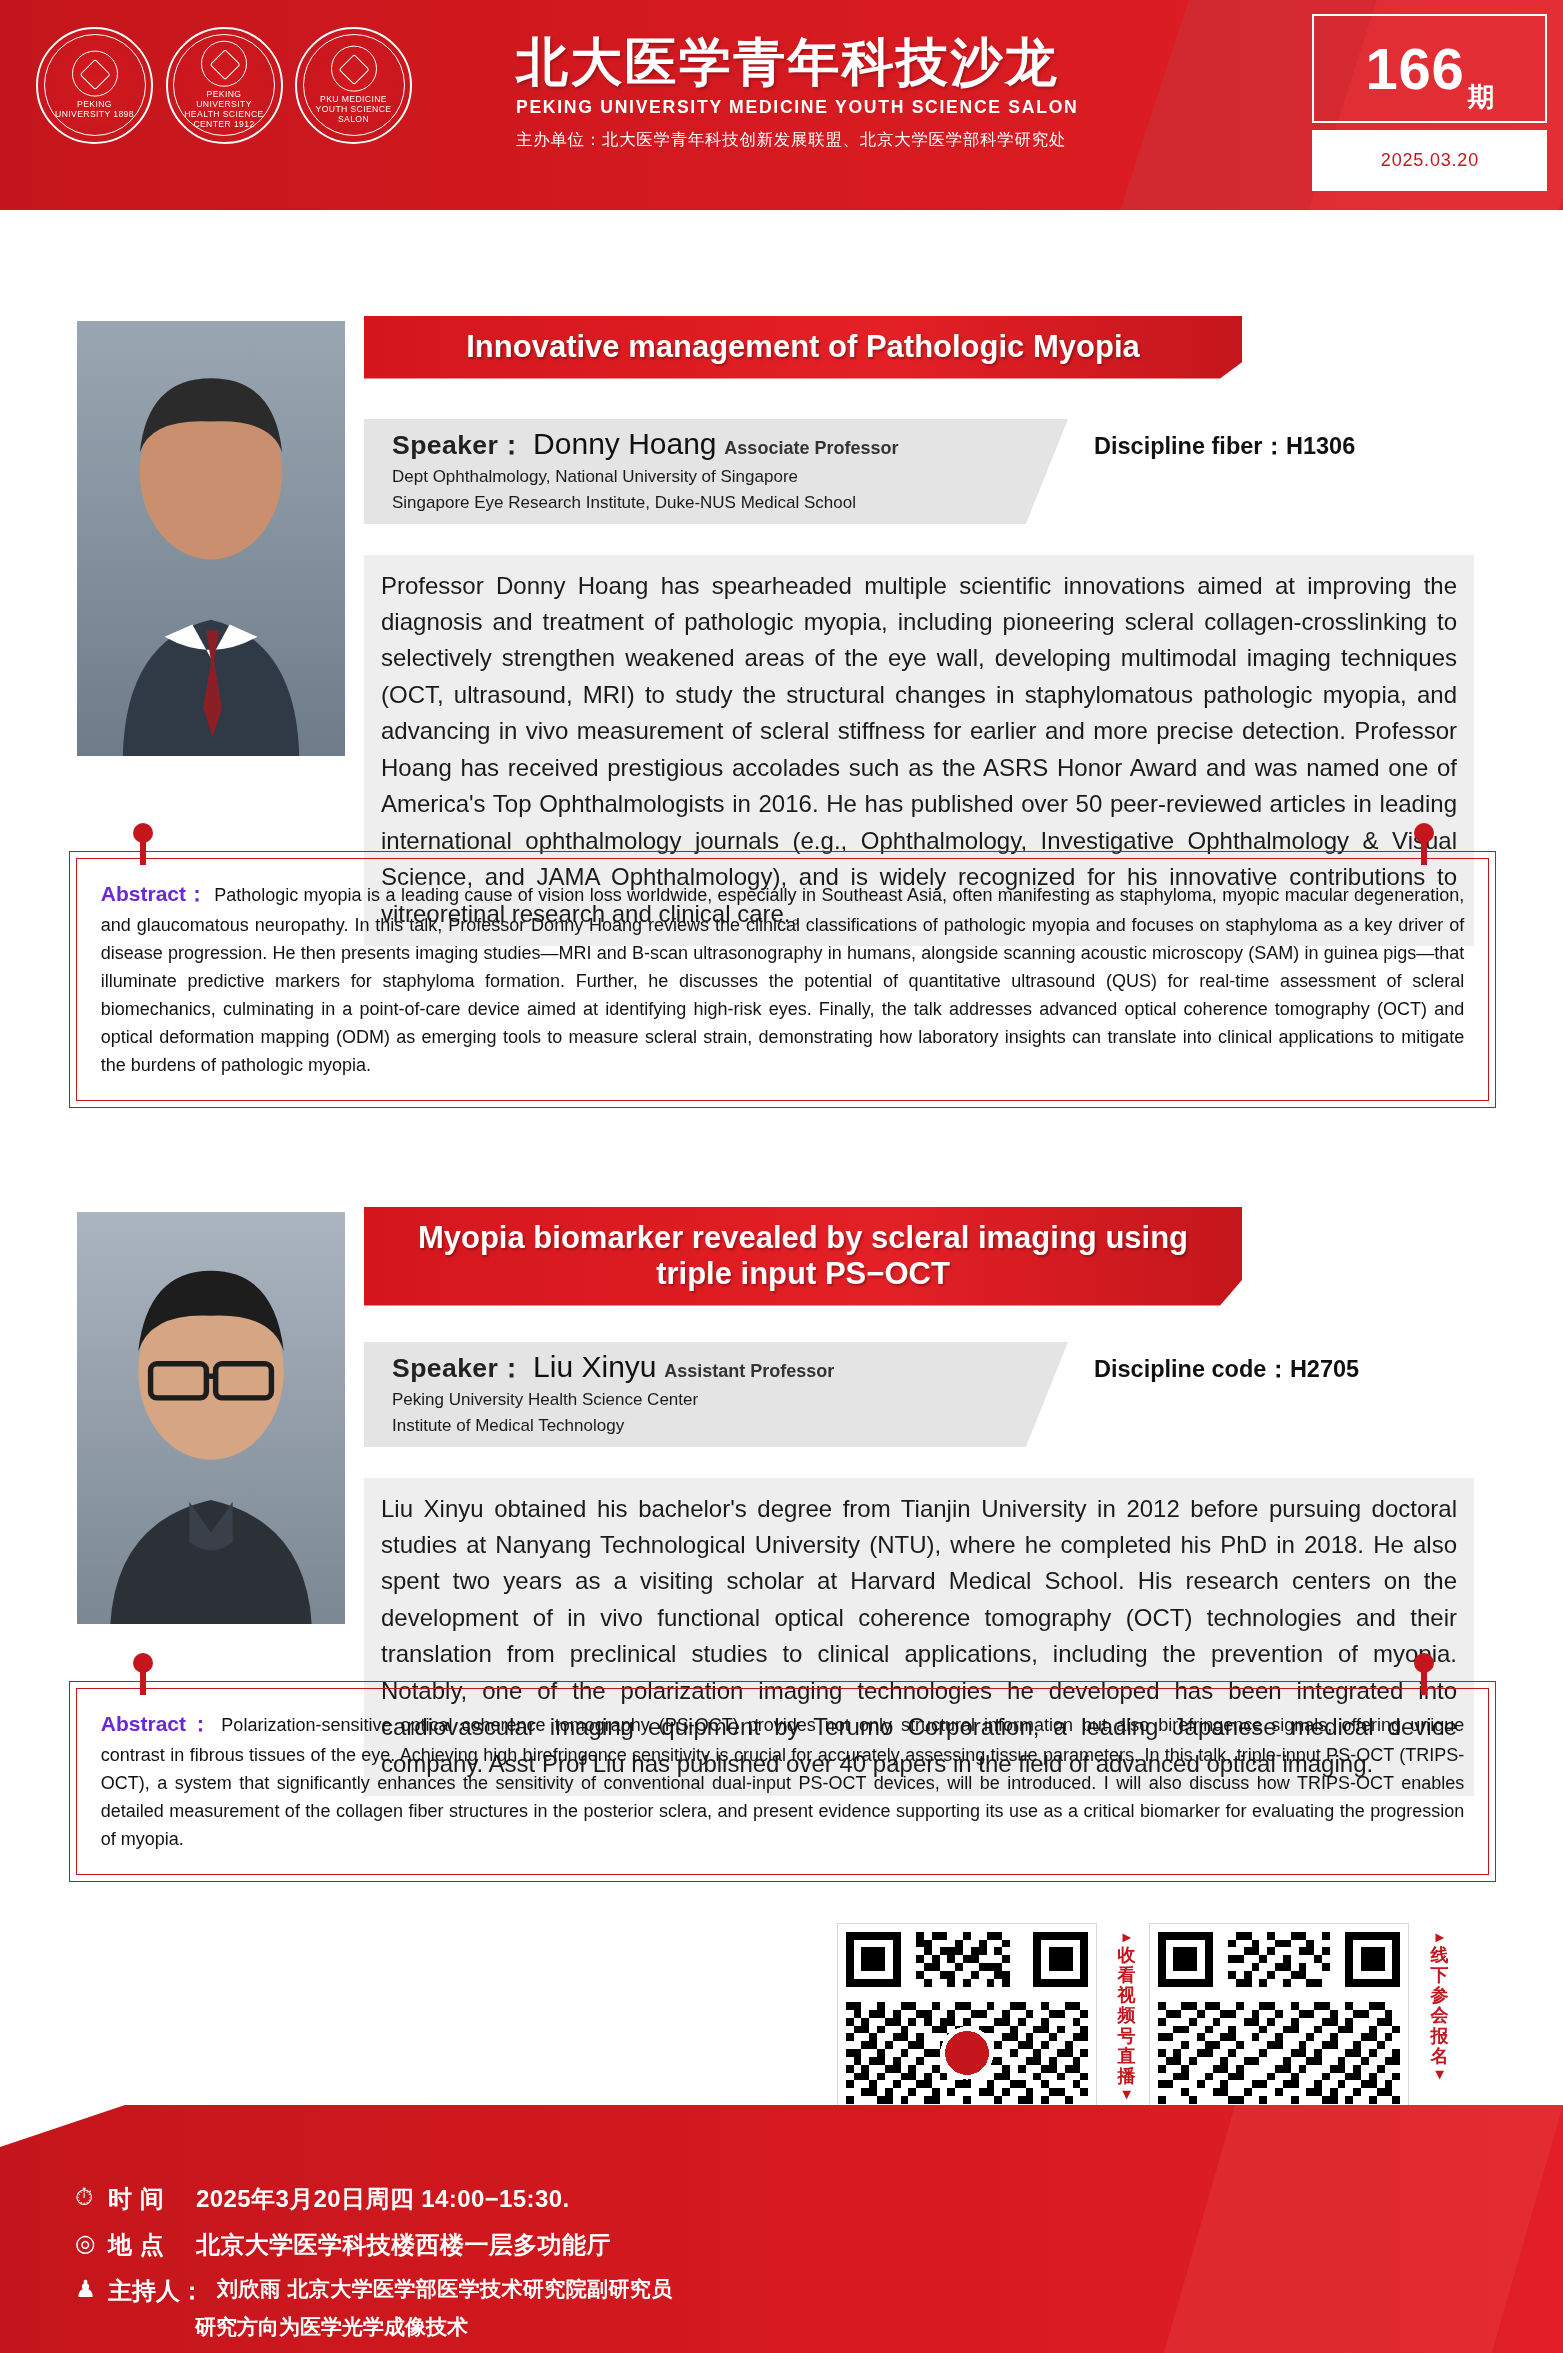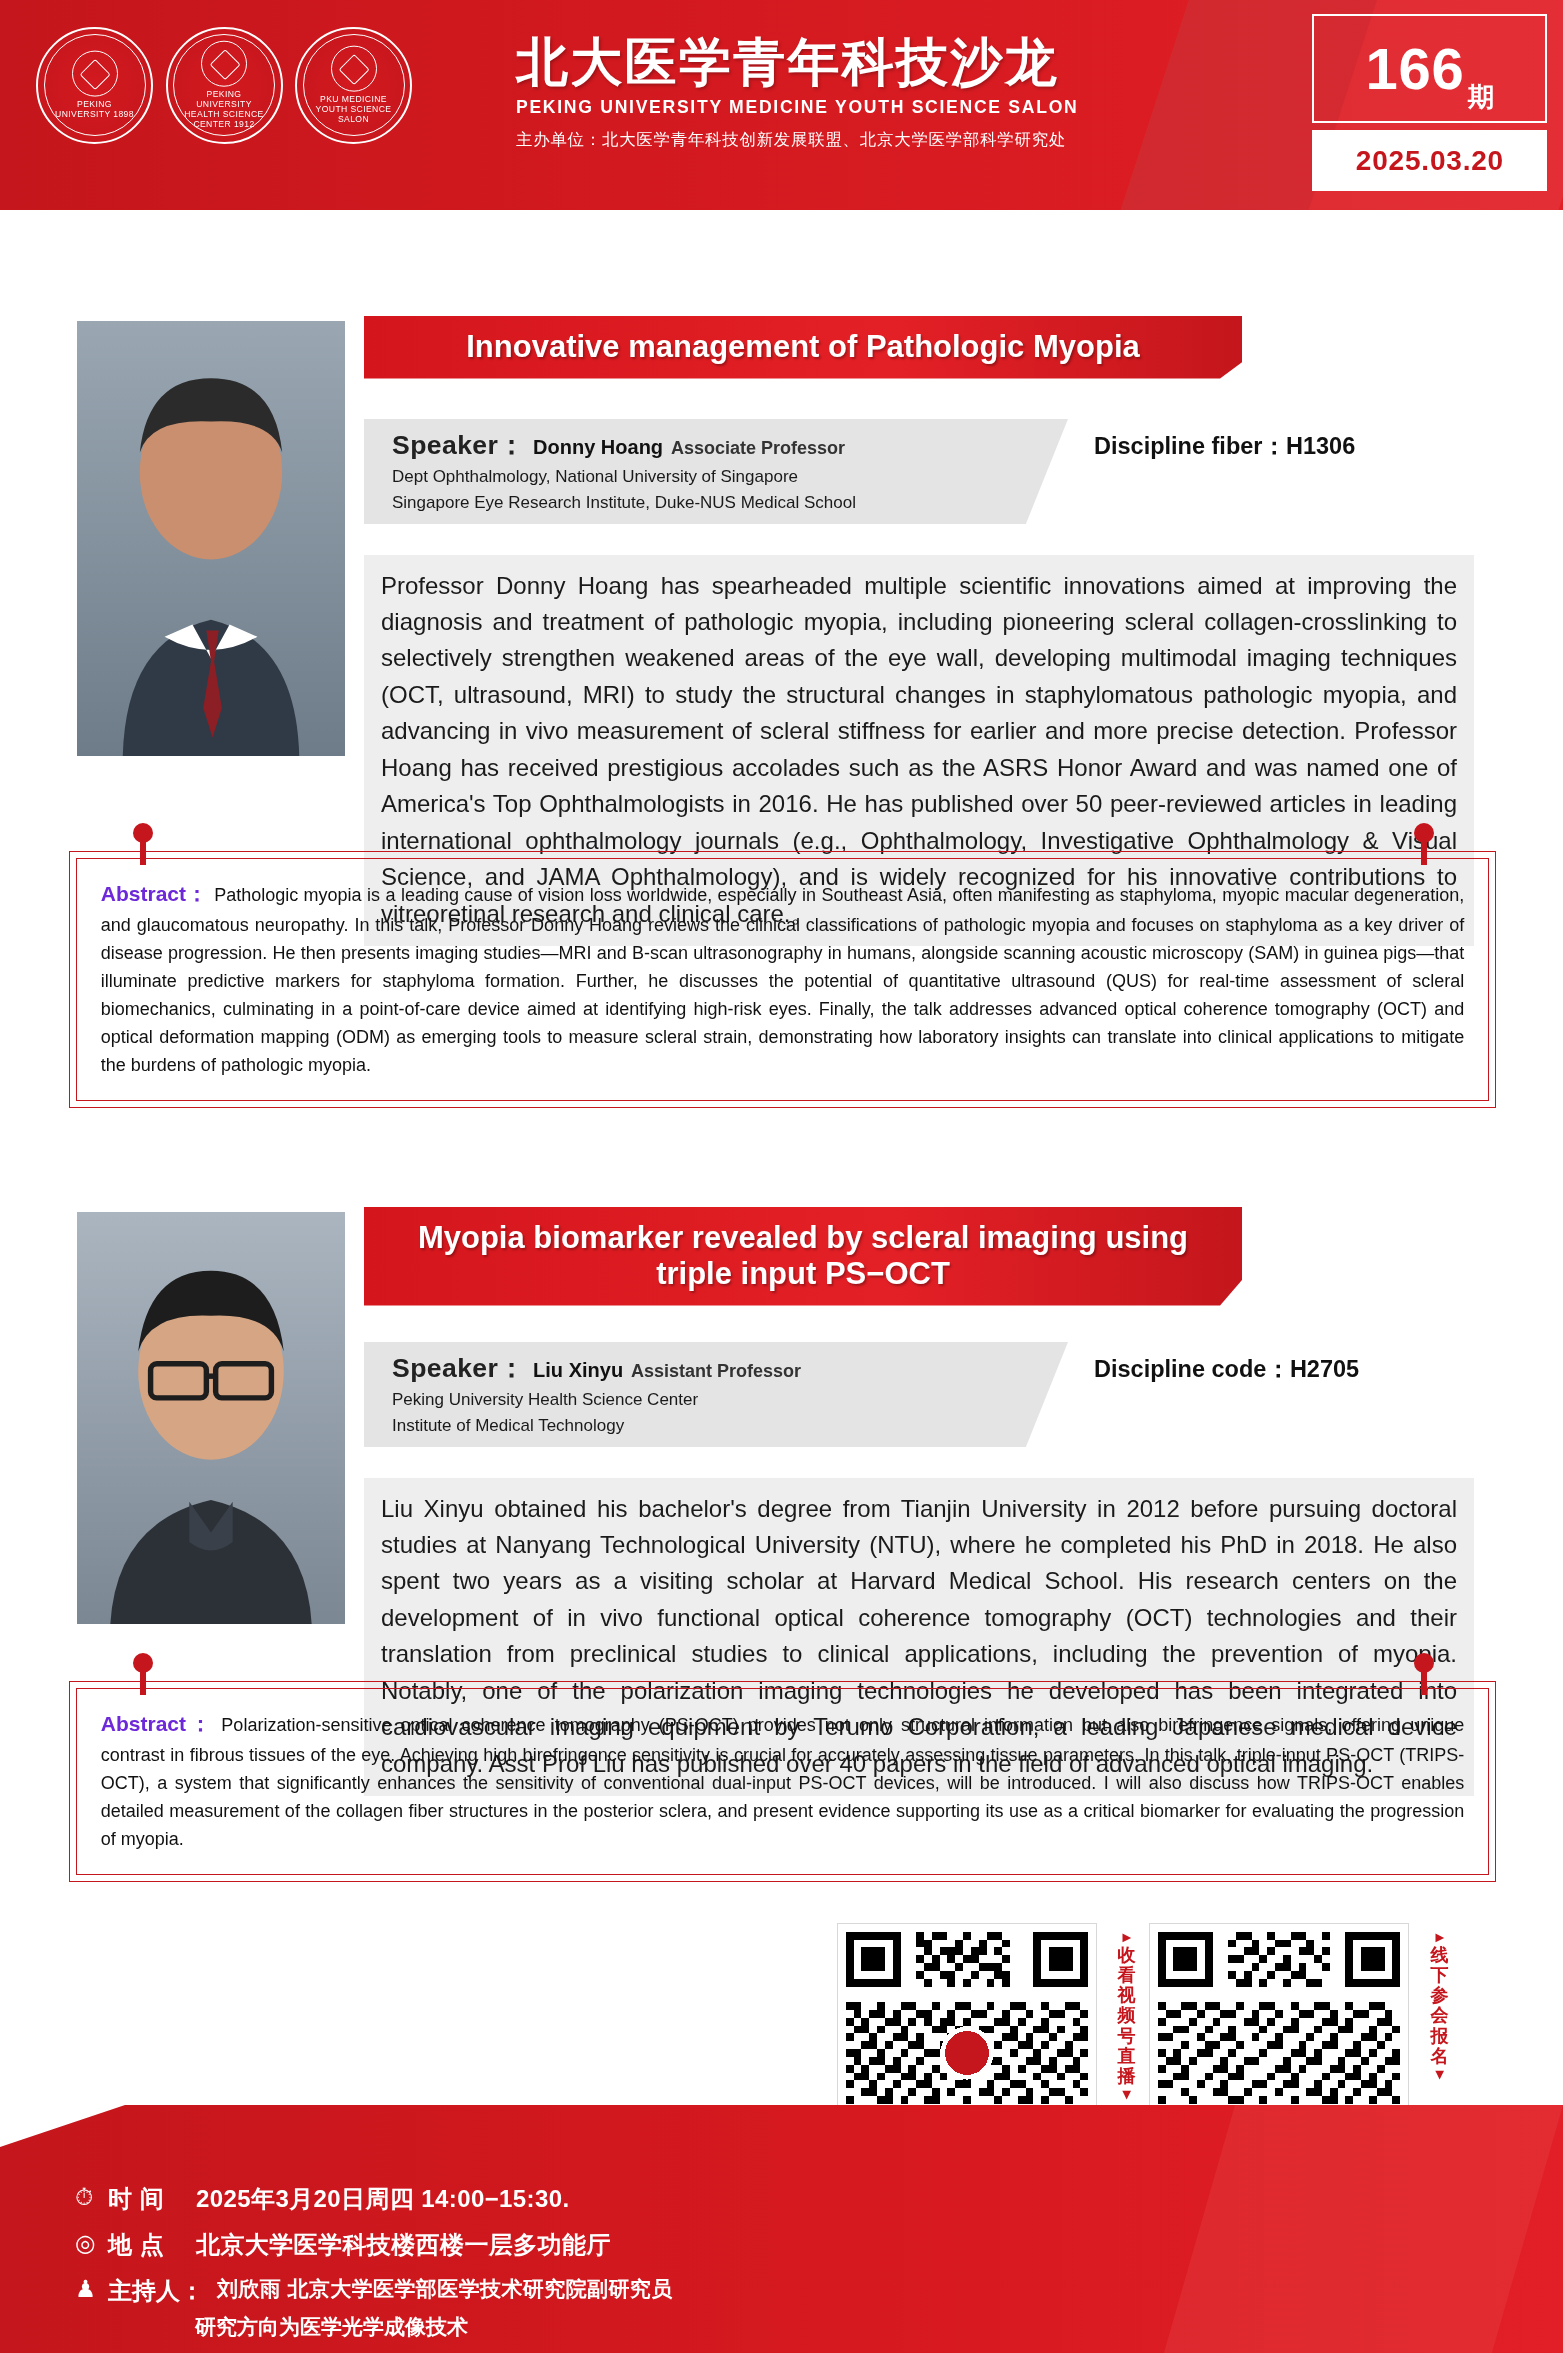--- a/index.html
+++ b/index.html
@@ -143,22 +143,22 @@
     position: absolute;
     right: 15.6px; top: 130px;
     width: 235px; height: 61px;
     background: #ffffff;
     display: flex;
     align-items: center;
     justify-content: center;
   }
   .date-text {
     color: #c4161c;
-    font-size: 28px;
-    font-weight: bold;
+    font-size: 18px;
+    font-weight: normal;
     letter-spacing: 0.8px;
     text-align: center;
   }
 
   
   .talk {
     position: absolute;
     left: 0;
     width: 1563px;
   }
@@ -206,22 +206,22 @@
     align-items: baseline;
     gap: 7.8px;
   }
   .speaker-label {
     font-size: 26.6px;
     font-weight: bold;
     color: #222;
     letter-spacing: 0.4px;
   }
   .speaker-name {
-    font-size: 20px;
-    font-weight: bold;
+    font-size: 30px;
+    font-weight: normal;
     color: #111;
   }
   .speaker-rank {
     font-size: 18px;
     font-weight: bold;
     color: #333;
   }
   .speaker-affil {
     font-size: 17px;
     color: #1a1a1a;

